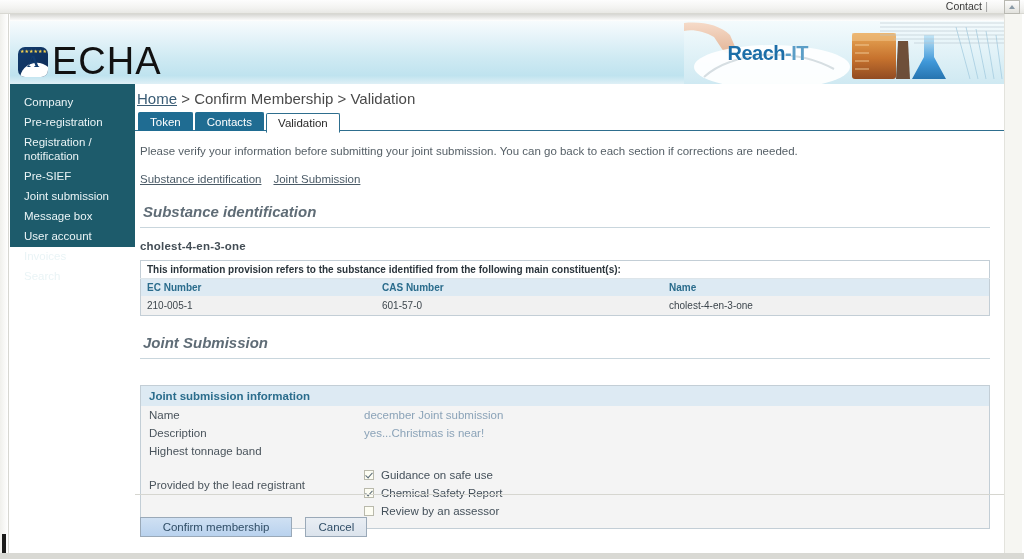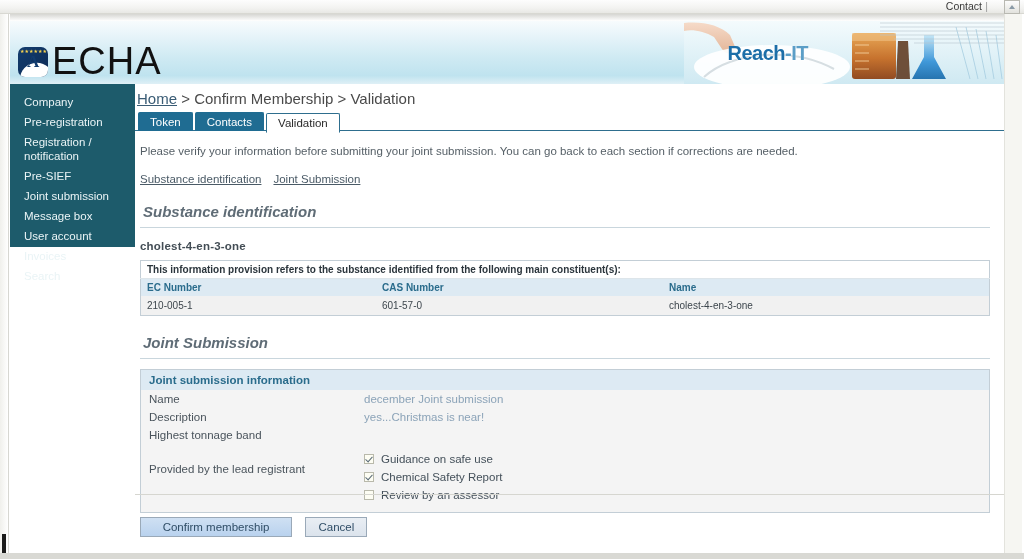--- a/index.html
+++ b/index.html
@@ -299,21 +299,21 @@
     padding: 3px 6px;
   }
   .grid-row td {
     background: #f1f1f1;
     color: #3d464d;
     padding: 4px 6px;
   }
 
   
   .panel {
-    margin: 10px 14px 0 5px;
+    margin: 26px 14px 0 5px;
     width: calc(100% - 19px);
     border: 1px solid #c3ced6;
     border-top: none;
     box-sizing: border-box;
     background: #f4f4f4;
     font-size: 11.5px;
   }
   .panel-head {
     background: #ddeaf3;
     color: #2a6c8c;

